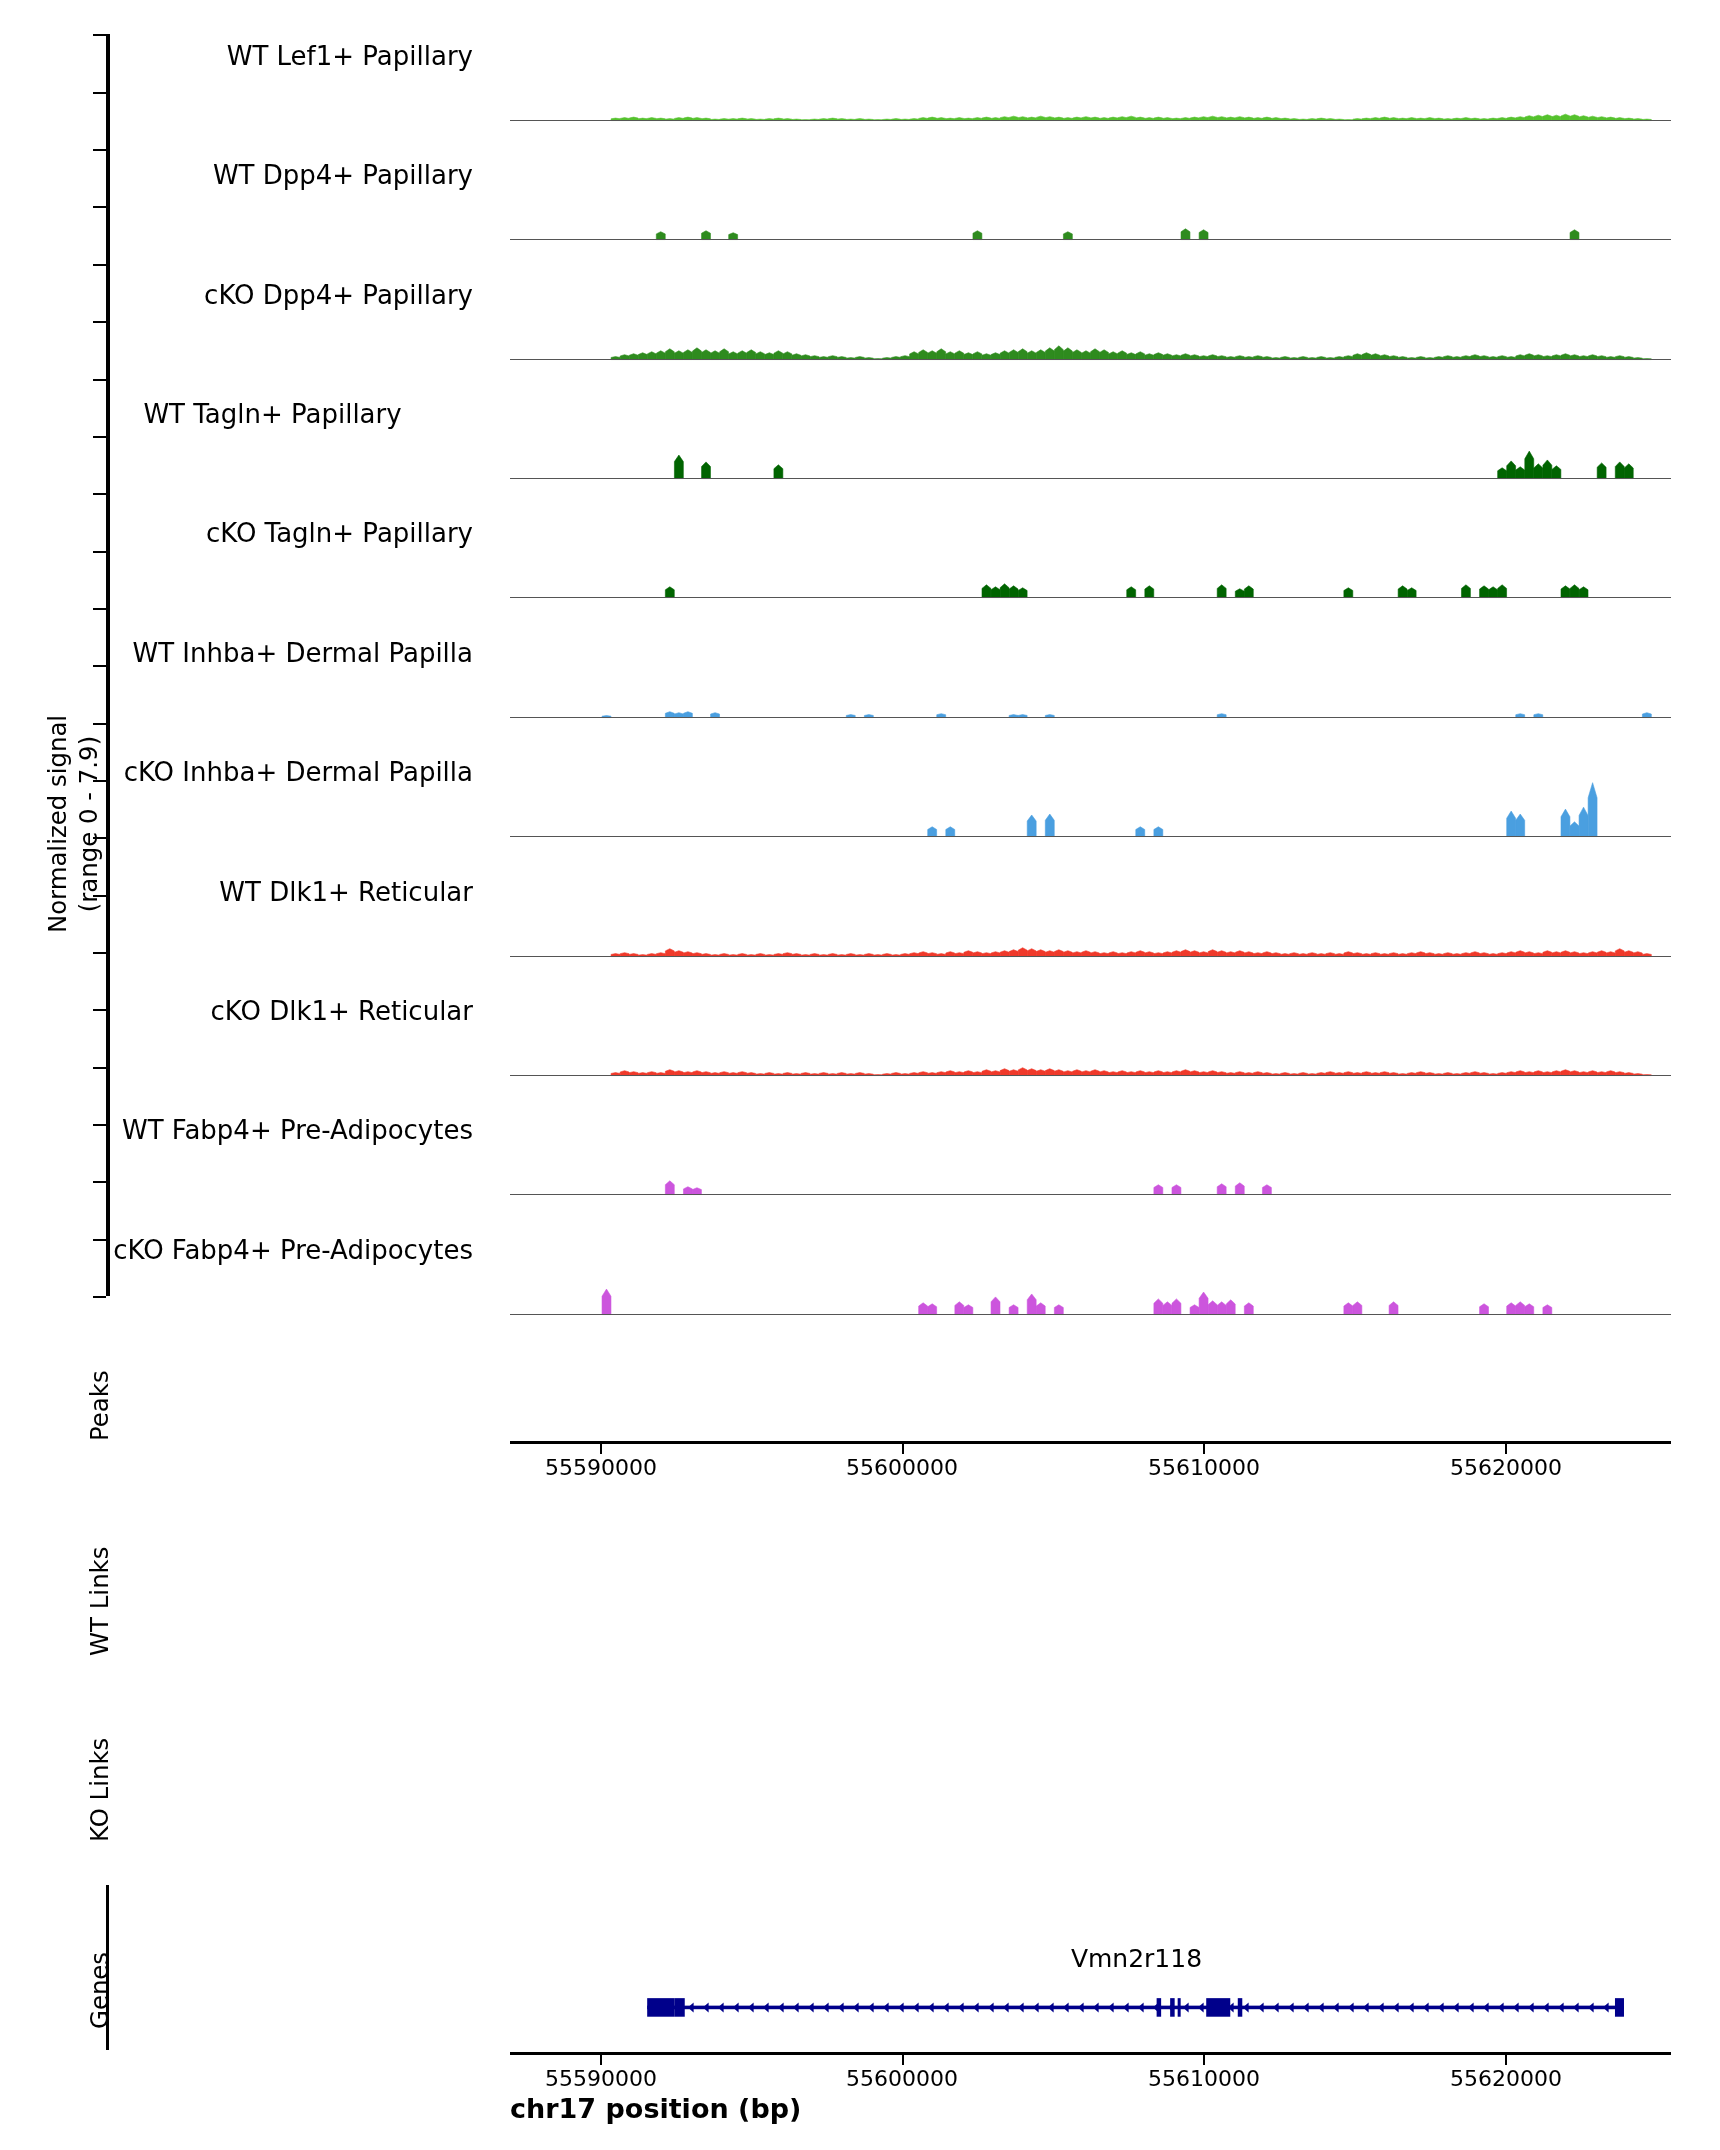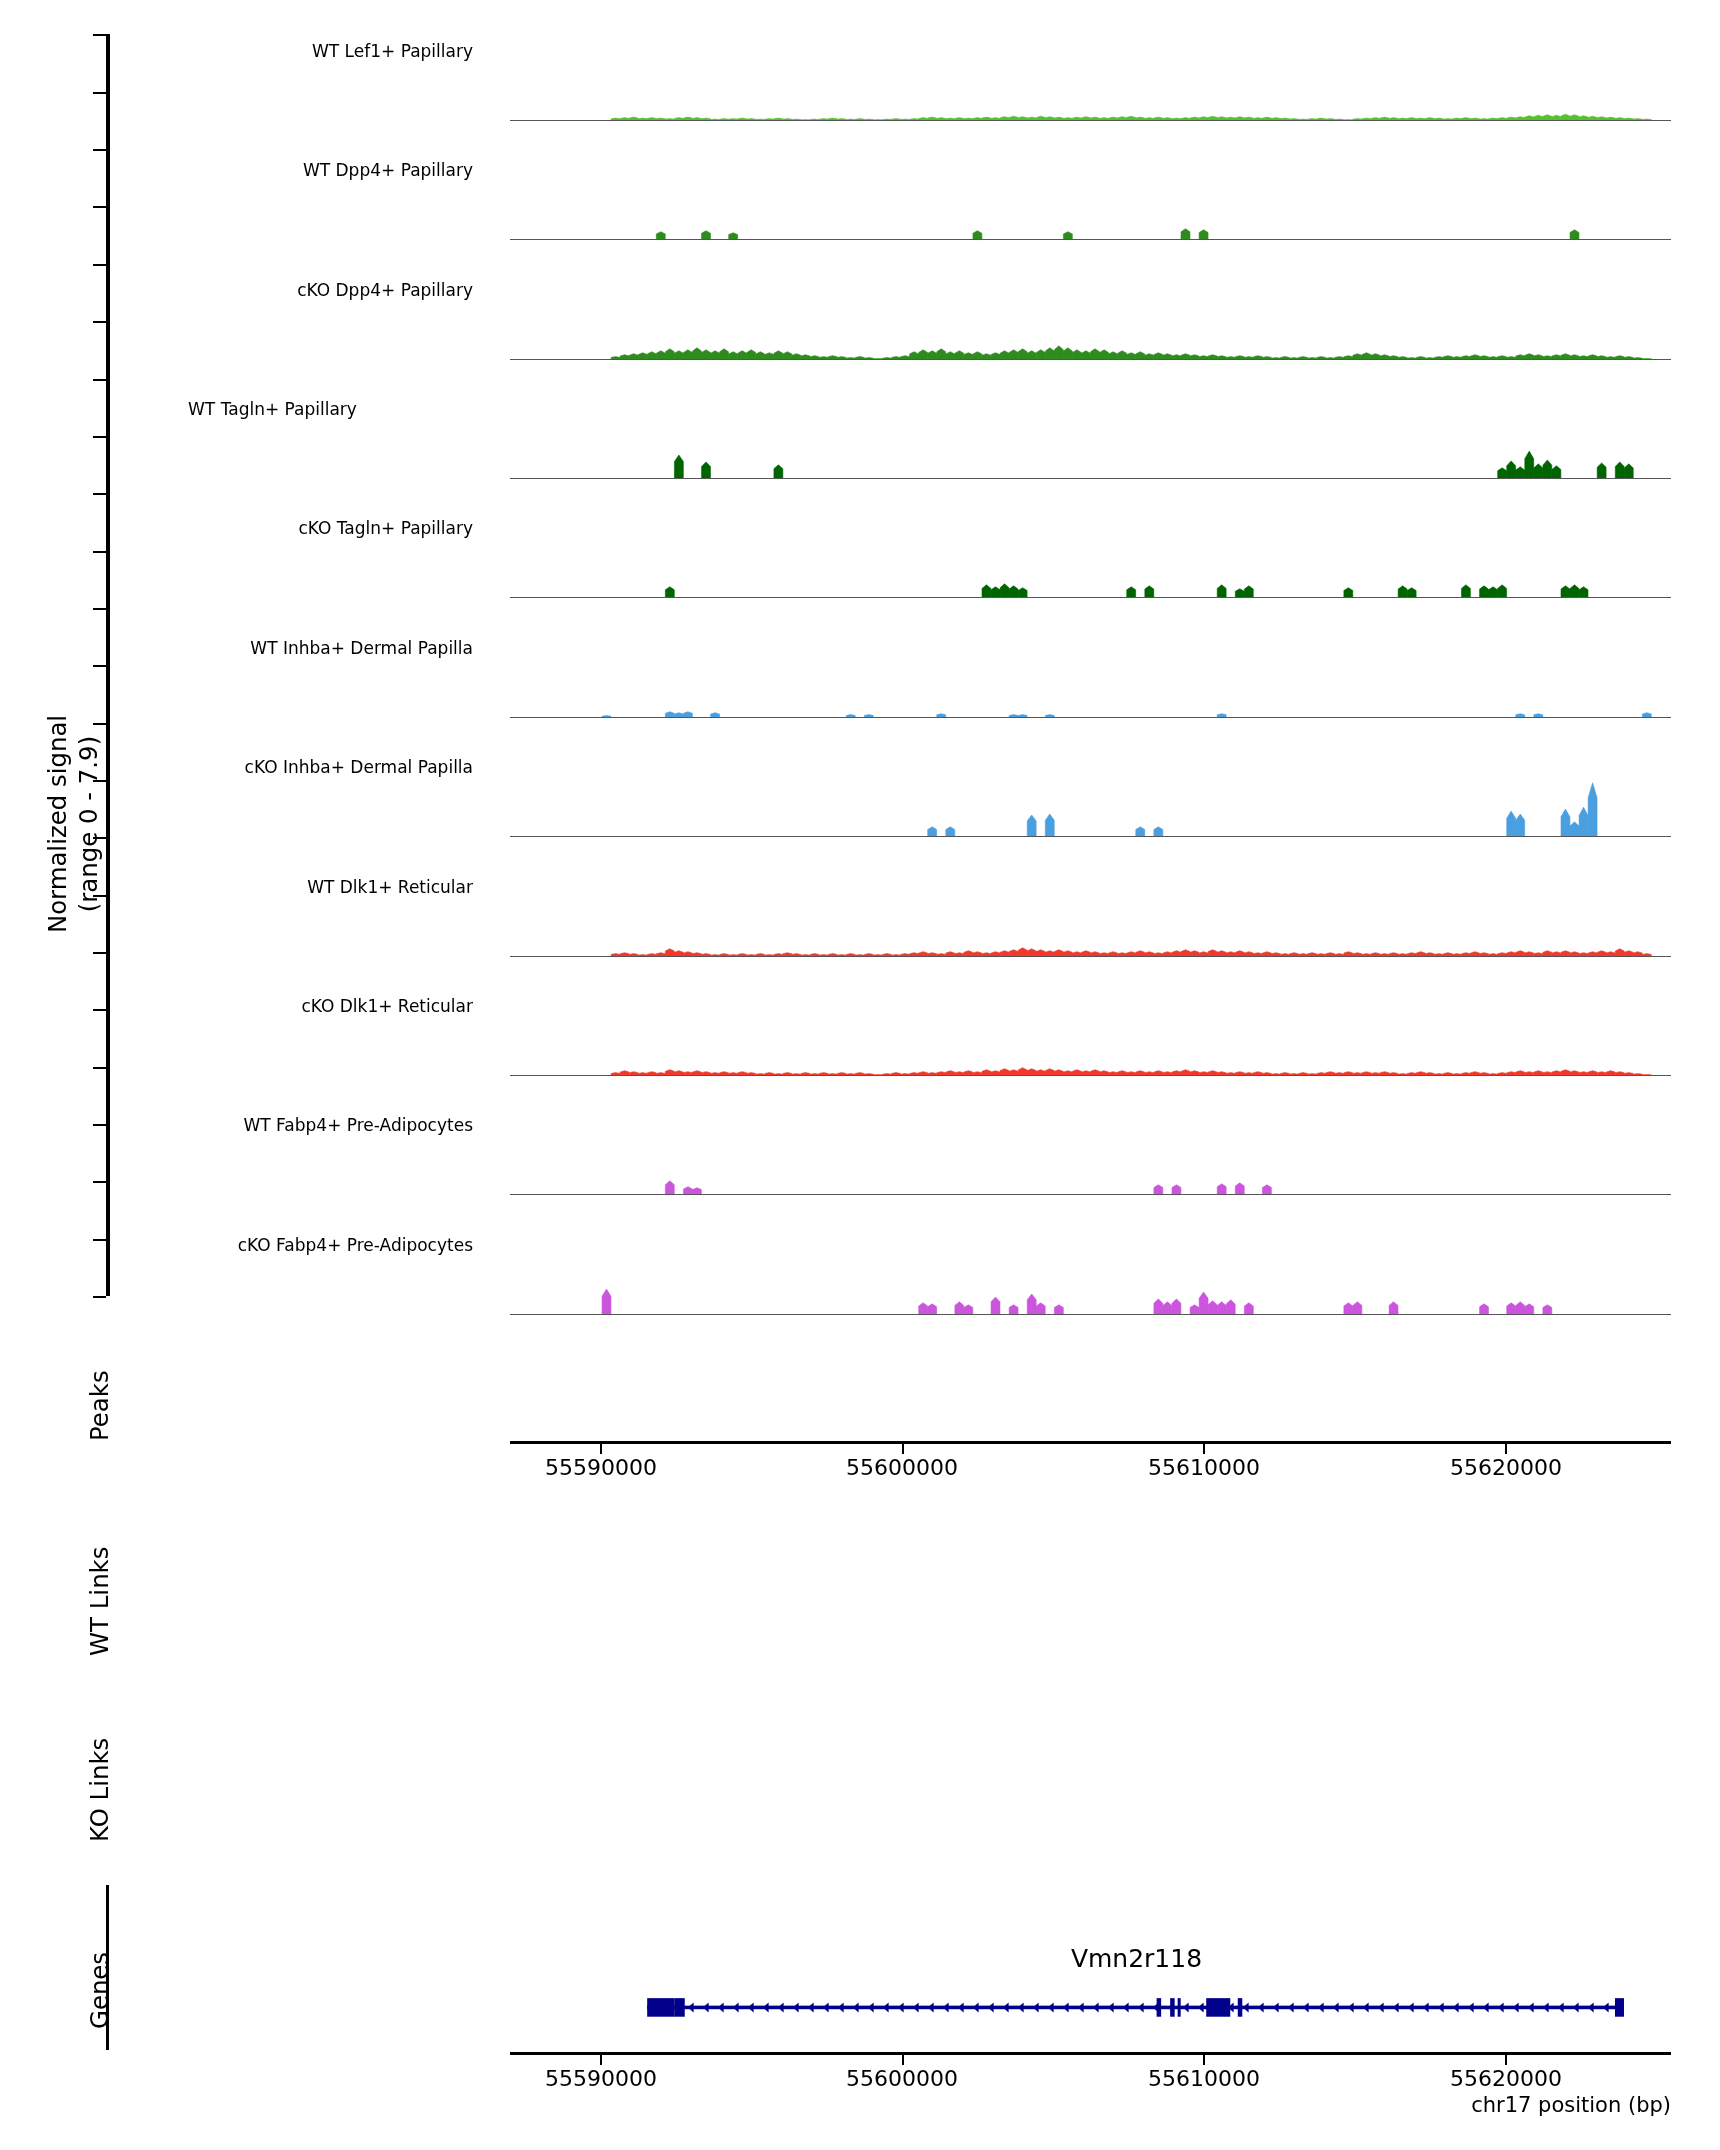--- a/index.html
+++ b/index.html
@@ -45,21 +45,21 @@
   
   .track-row {
     position: absolute;
     left: 0;
     width: 1721px;
   }
   .track-label {
     position: absolute;
     right: 0;
     text-align: right;
-    font-size: 17px;
+    font-size: 26px;
     white-space: nowrap;
     line-height: 1;
   }
   .track-plot {
     position: absolute;
     overflow: hidden;
   }
   .track-baseline {
     position: absolute;
     left: 0;
@@ -106,23 +106,24 @@
   }
   .gene-name {
     position: absolute;
     font-size: 25px;
     text-align: center;
     white-space: nowrap;
   }
 
   .xaxis-title {
     position: absolute;
-    font-size: 21px;
-    text-align: right;
-    white-space: nowrap;
+    font-size: 27px;
+    text-align: left;
+    white-space: nowrap;
+    font-weight: bold;
   }
 </style>
 </head>
 <body>
 
 <div id="root">
 
   <div class="ylabel" style="left: 43px; top: 824px; transform: rotate(-90deg) translate(-50%, 0);">
     <div style="line-height:1.25;">Normalized signal</div>
     <div style="line-height:1.25;">(range 0 - 7.9)</div>

